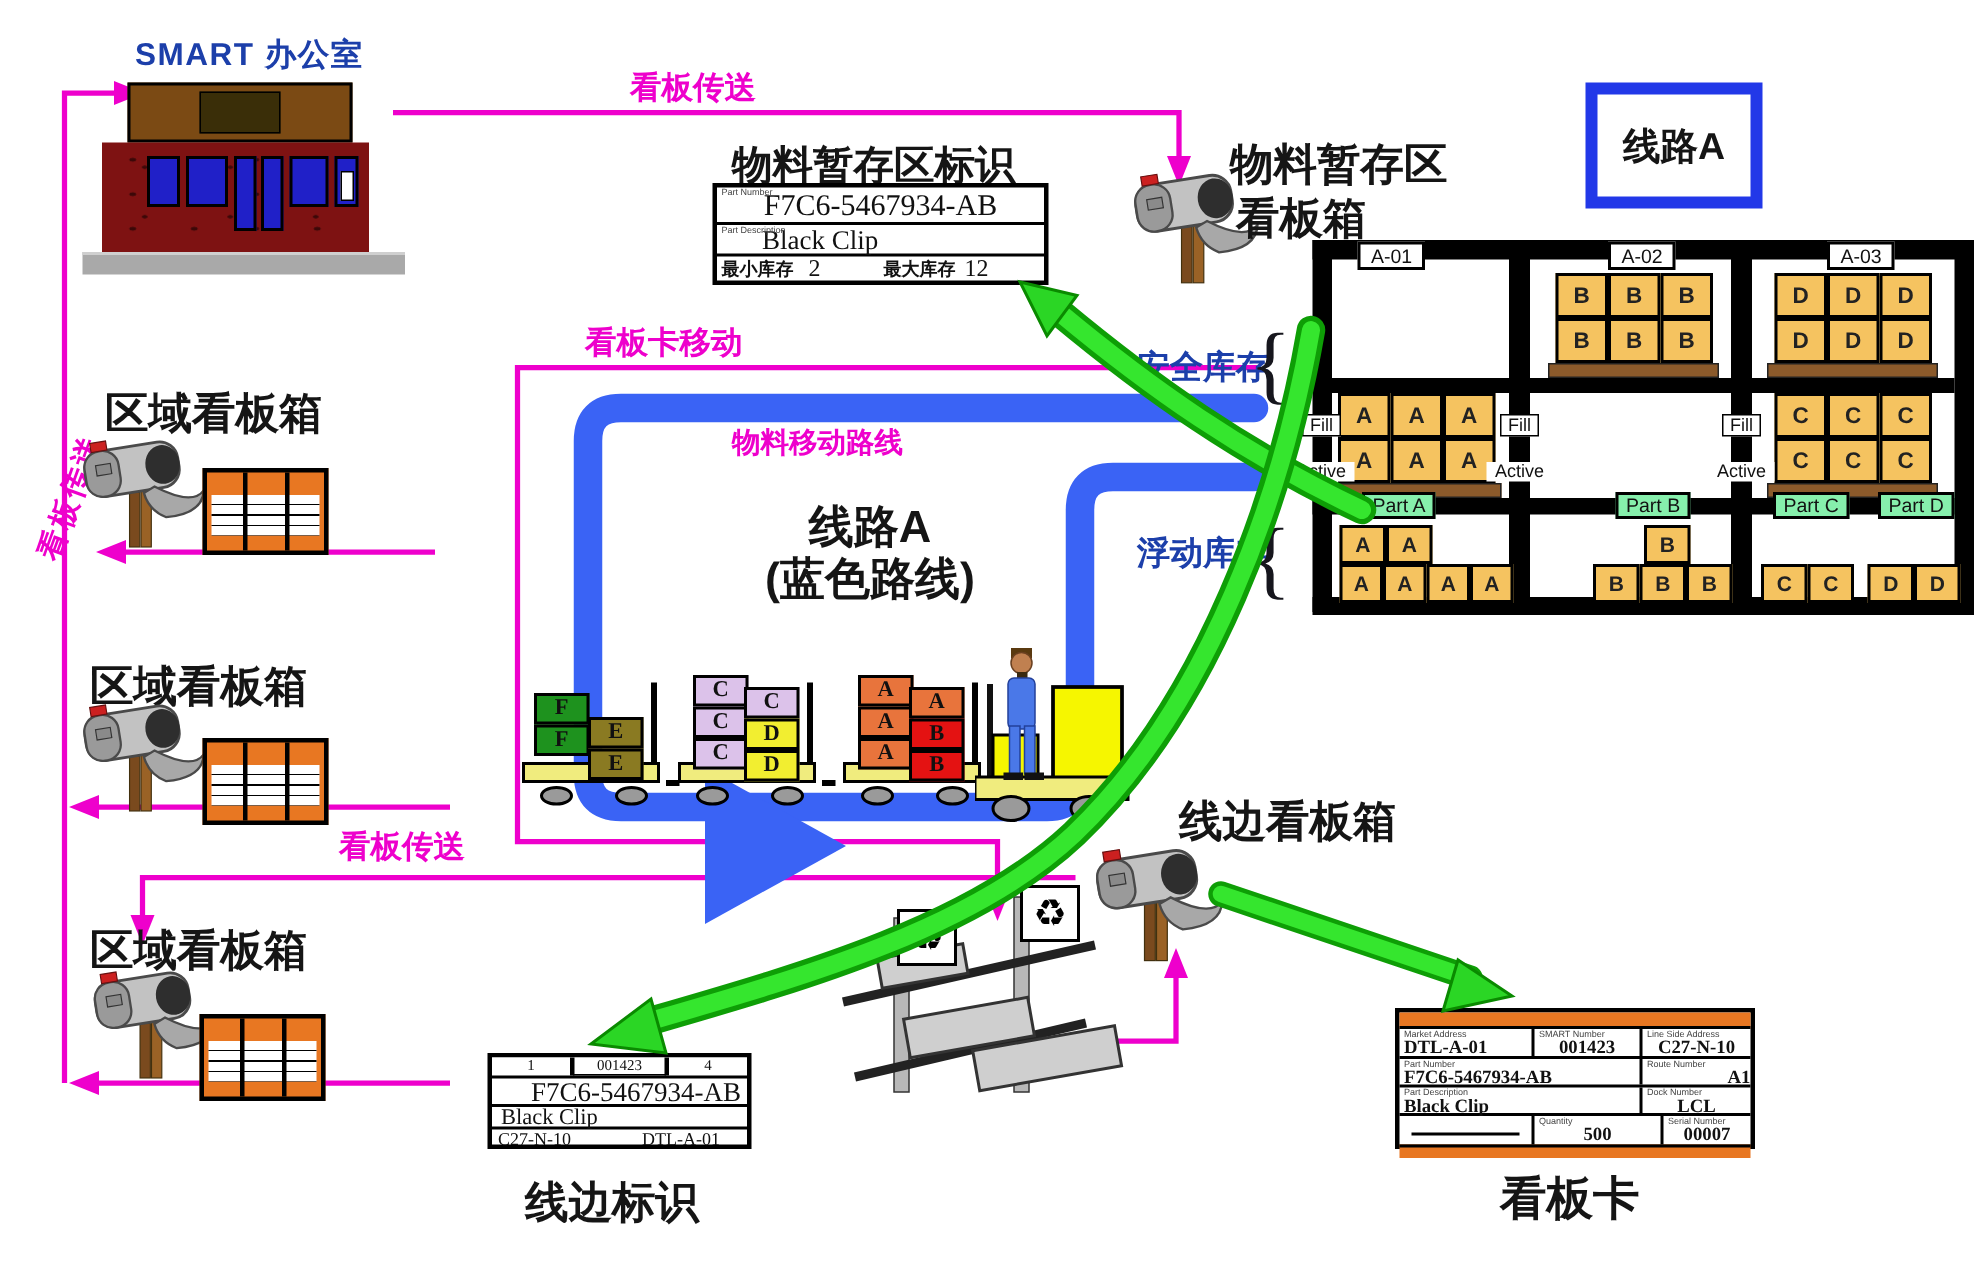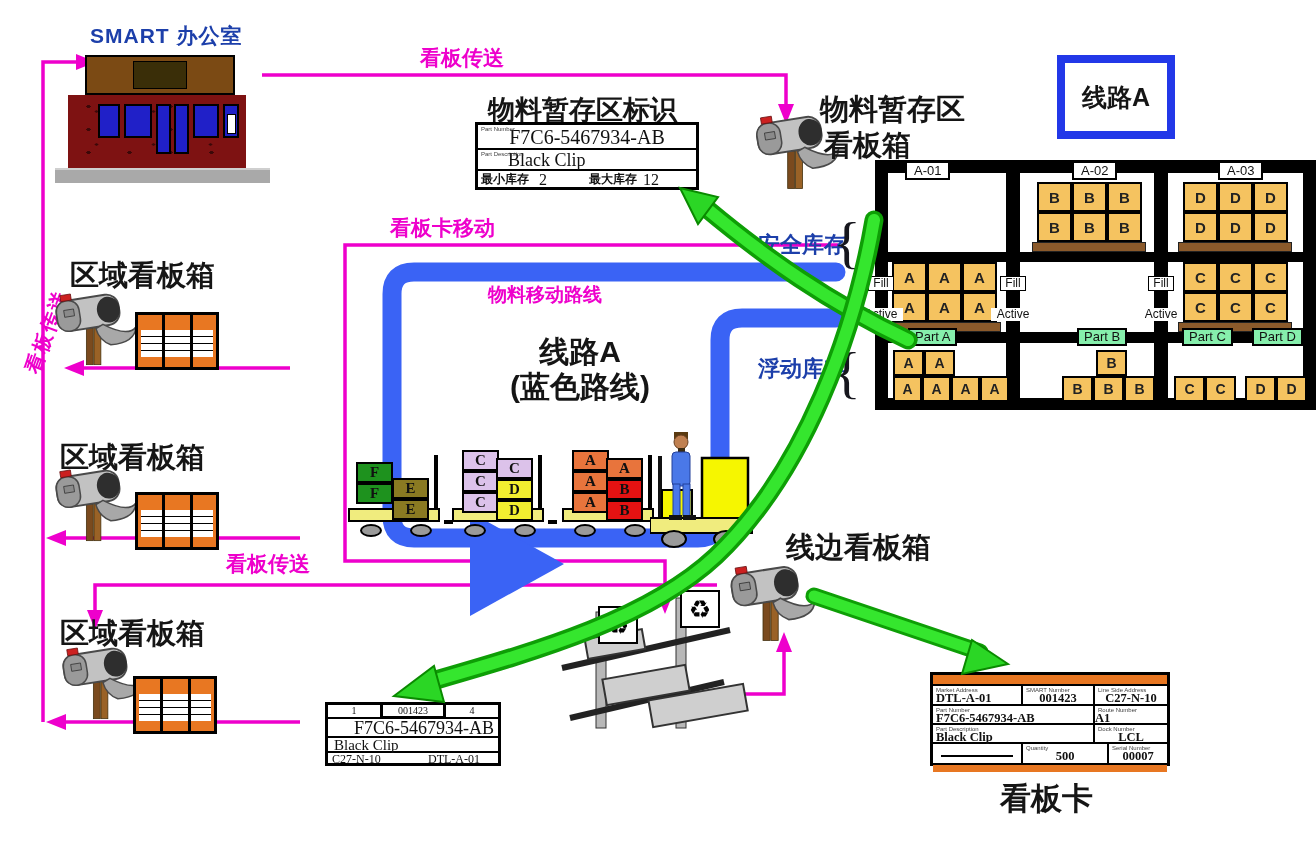--- a/index.html
+++ b/index.html
@@ -364,20 +364,21 @@
       <span class="serif" style="width:62px;text-align:center;font-size:10px;border:1.5px solid #000;border-top:none">001423</span>
       <span class="serif" style="flex:1;text-align:center;font-size:10px;border-left:2px solid #000">4</span>
     </div>
     <div class="serif" style="height:19px;border-bottom:2px solid #000;padding-left:26px;font-size:18px;line-height:18px;white-space:nowrap">F7C6-5467934-AB</div>
     <div class="serif" style="height:15px;border-bottom:2px solid #000;padding-left:6px;font-size:15px;line-height:14px">Black Clip</div>
     <div style="height:12px;display:flex;justify-content:space-between;padding:0 18px 0 4px">
       <span class="serif" style="font-size:12px;line-height:12px">C27-N-10</span>
       <span class="serif" style="font-size:12px;line-height:12px">DTL-A-01</span>
     </div>
   </div>
+  <div class="abs cnT" style="left:350px;top:782px;font-size:29px">线边标识</div>
 
   <div class="kbCard">
     <div class="kbBar"></div>
     <div class="kbRow">
       <div class="kbCell" style="width:90px;border-right:2px solid #000">
         <span class="tinyLbl">Market Address</span>
         <span class="kbVal" style="padding-left:3px">DTL-A-01</span>
       </div>
       <div class="kbCell" style="width:72px;border-right:2px solid #000">
         <span class="tinyLbl">SMART Number</span>
@@ -388,21 +389,21 @@
         <span class="kbVal" style="text-align:center">C27-N-10</span>
       </div>
     </div>
     <div class="kbRow" style="height:19px">
       <div class="kbCell" style="width:162px;border-right:2px solid #000">
         <span class="tinyLbl">Part Number</span>
         <span class="kbVal" style="padding-left:3px">F7C6-5467934-AB</span>
       </div>
       <div class="kbCell" style="flex:1">
         <span class="tinyLbl">Route Number</span>
-        <span class="kbVal" style="text-align:left">A1</span>
+        <span class="kbVal" style="text-align:right">A1</span>
       </div>
     </div>
     <div class="kbRow" style="height:19px">
       <div class="kbCell" style="width:162px;border-right:2px solid #000">
         <span class="tinyLbl">Part Description</span>
         <span class="kbVal" style="padding-left:3px">Black Clip</span>
       </div>
       <div class="kbCell" style="flex:1">
         <span class="tinyLbl">Dock Number</span>
         <span class="kbVal" style="text-align:center">LCL</span>

